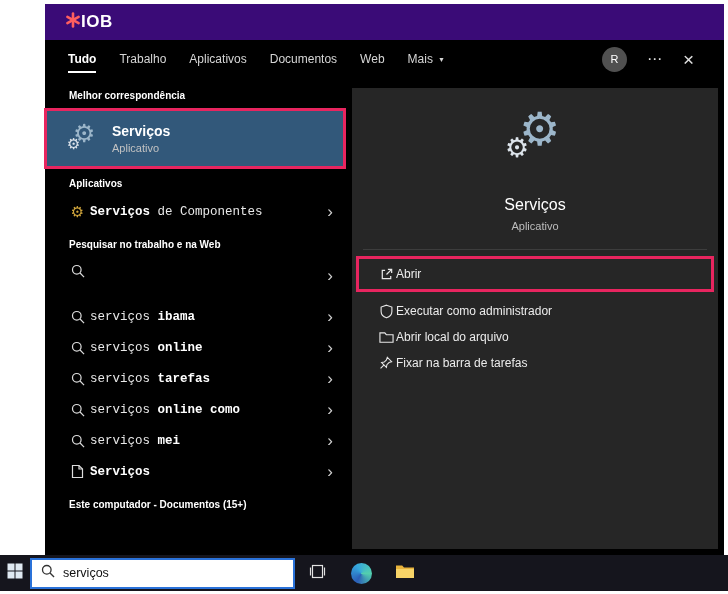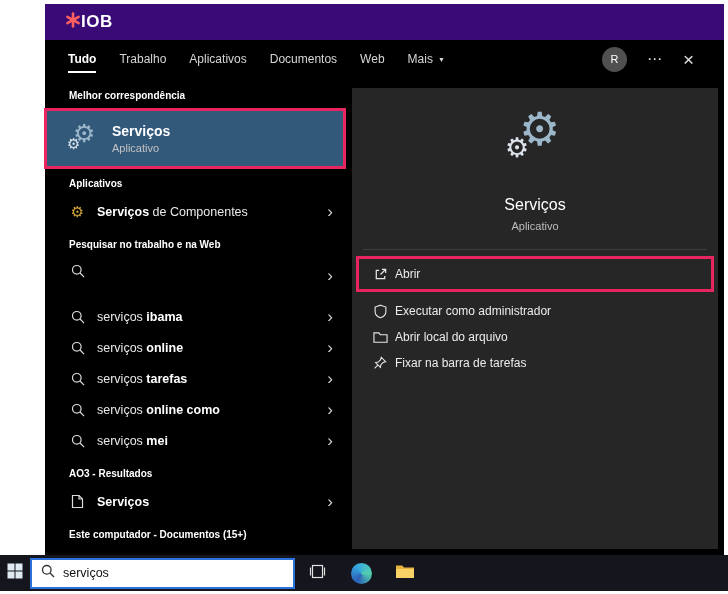--- a/index.html
+++ b/index.html
@@ -23,21 +23,21 @@
   .tabs-sp { flex:1; }
   .avatar { width:25px; height:25px; border-radius:50%; background:#505050; color:#fff; font-size:11px; display:flex; align-items:center; justify-content:center; margin-right:20px; flex:none; }
   .dots { color:#e0e0e0; font-size:15px; margin-right:20px; letter-spacing:1px; }
   .close-x { color:#e0e0e0; font-size:19px; margin-right:14px; line-height:1; }
 
   
   .left { position:absolute; left:0; top:38px; width:301px; height:477px; }
   .sec-h { padding:12px 24px 7px; font-size:10px; font-weight:bold; color:#fff; }
   .row { display:flex; align-items:center; height:31px; padding-left:24px; }
   .row .ricon { width:17px; display:flex; justify-content:center; flex:none; }
-  .row .rtext { margin-left:11px; font-size:12.5px; color:#e9e9e9; flex:1; min-width:0; }
+  .row .rtext { margin-left:4px; font-size:12.5px; color:#e9e9e9; flex:1; min-width:0;font-family:Liberation Mono, monospace; }
   .row .bold { font-weight:bold; color:#fff; }
   .row .dim { color:#aeaeae; }
   .chev { margin-left:auto; margin-right:13px; color:#cfcfcf; font-size:17px; line-height:1; flex:none; }
   .best-row { margin:3px 3px 0 2px; height:55px; background:#32587a; outline:3px solid #e8255f; display:flex; align-items:center; padding-left:22px; }
   .best-text { margin-left:13px; }
   .best-title { font-size:14px; font-weight:bold; color:#fff; }
   .best-sub { font-size:11px; color:#c2c2c2; margin-top:3px; }
   .row.tall { height:auto; min-height:44px; padding-top:3px; padding-bottom:5px; align-items:flex-start; }
   .row.tall .ricon { margin-top:4px; }
   .row.tall .chev { margin-top:7px; }
@@ -51,21 +51,21 @@
   .gears-lg .g1 { position:absolute; left:16px; top:-10px; font-size:46px; color:#9cb6ca; }
   .gears-lg .g2 { position:absolute; left:2px; top:20px; font-size:27px; color:#dde4eb; }
   .gear-gold { font-size:15px; color:#cfa43b; line-height:1; }
 
   
   .right { position:absolute; left:307px; top:48px; width:366px; height:461px; background:#262626; display:flex; flex-direction:column; align-items:center; }
   .r-title { margin-top:24px; font-size:16px; color:#fff; }
   .r-sub { margin-top:6px; font-size:11px; color:#bdbdbd; }
   .r-div { width:calc(100% - 22px); border-top:1px solid #3d3d3d; margin-top:17px; }
   .actions { width:100%; margin-top:9px; }
-  .act { display:flex; align-items:center; height:26px; margin:0 7px; padding-left:13px; gap:7px; font-size:12px; color:#ececec; }
+  .act { display:flex; align-items:center; height:26px; margin:0 7px; padding-left:19px; gap:2px; font-size:12px; color:#ececec; }
   .act.hl { height:30px; outline:3px solid #e8255f; margin-bottom:9px; }
   .act .aicon { width:16px; display:flex; justify-content:center; flex:none; }
 
   
   .taskbar { position:absolute; left:0; top:555px; width:728px; height:36px; background:#15151d; display:flex; align-items:center; }
   .tb-start { width:30px; height:36px; display:flex; align-items:center; justify-content:center; }
   .tb-search { width:265px; height:31px; background:#fff; border:2px solid #2a72d9; display:flex; align-items:center; padding-left:9px; gap:8px; }
   .tb-search input { border:0; outline:0; background:transparent; font-family:inherit; font-size:12.5px; color:#111; width:200px; }
   .tb-btn { width:44px; height:36px; display:flex; align-items:center; justify-content:center; }
   .edge-ball { width:21px; height:21px; border-radius:50%; background:conic-gradient(from 210deg,#2b5fb8,#35a7dd,#53cfae,#2b5fb8); }
@@ -200,21 +200,20 @@
         <span class="ricon">
             <svg width="14" height="14" viewBox="0 0 15 15">
               <circle cx="6.2" cy="6.2" r="4.6" fill="none" stroke="#dcdcdc" stroke-width="1.3"></circle>
               <line x1="9.7" y1="9.7" x2="14" y2="14" stroke="#dcdcdc" stroke-width="1.3"></line>
             </svg>
           </span>
         <span class="rtext"><span>serviços</span><span class="bold"> mei</span></span>
         <span class="chev">›</span>
       </div>
 
-      <div class="sec-h">AO3 - Resultados</div>
 
       <div class="row">
         <span class="ricon">
             <svg width="13" height="15" viewBox="0 0 13 15">
               <path d="M1.5 1.5 h6.5 l3.5 3.5 v8.5 h-10 z" fill="none" stroke="#dcdcdc" stroke-width="1.2"></path>
               <path d="M8 1.5 v3.5 h3.5" fill="none" stroke="#dcdcdc" stroke-width="1.2"></path>
             </svg>
           </span>
         <span class="rtext"><span class="bold">Serviços</span></span>
         <span class="chev">›</span>

